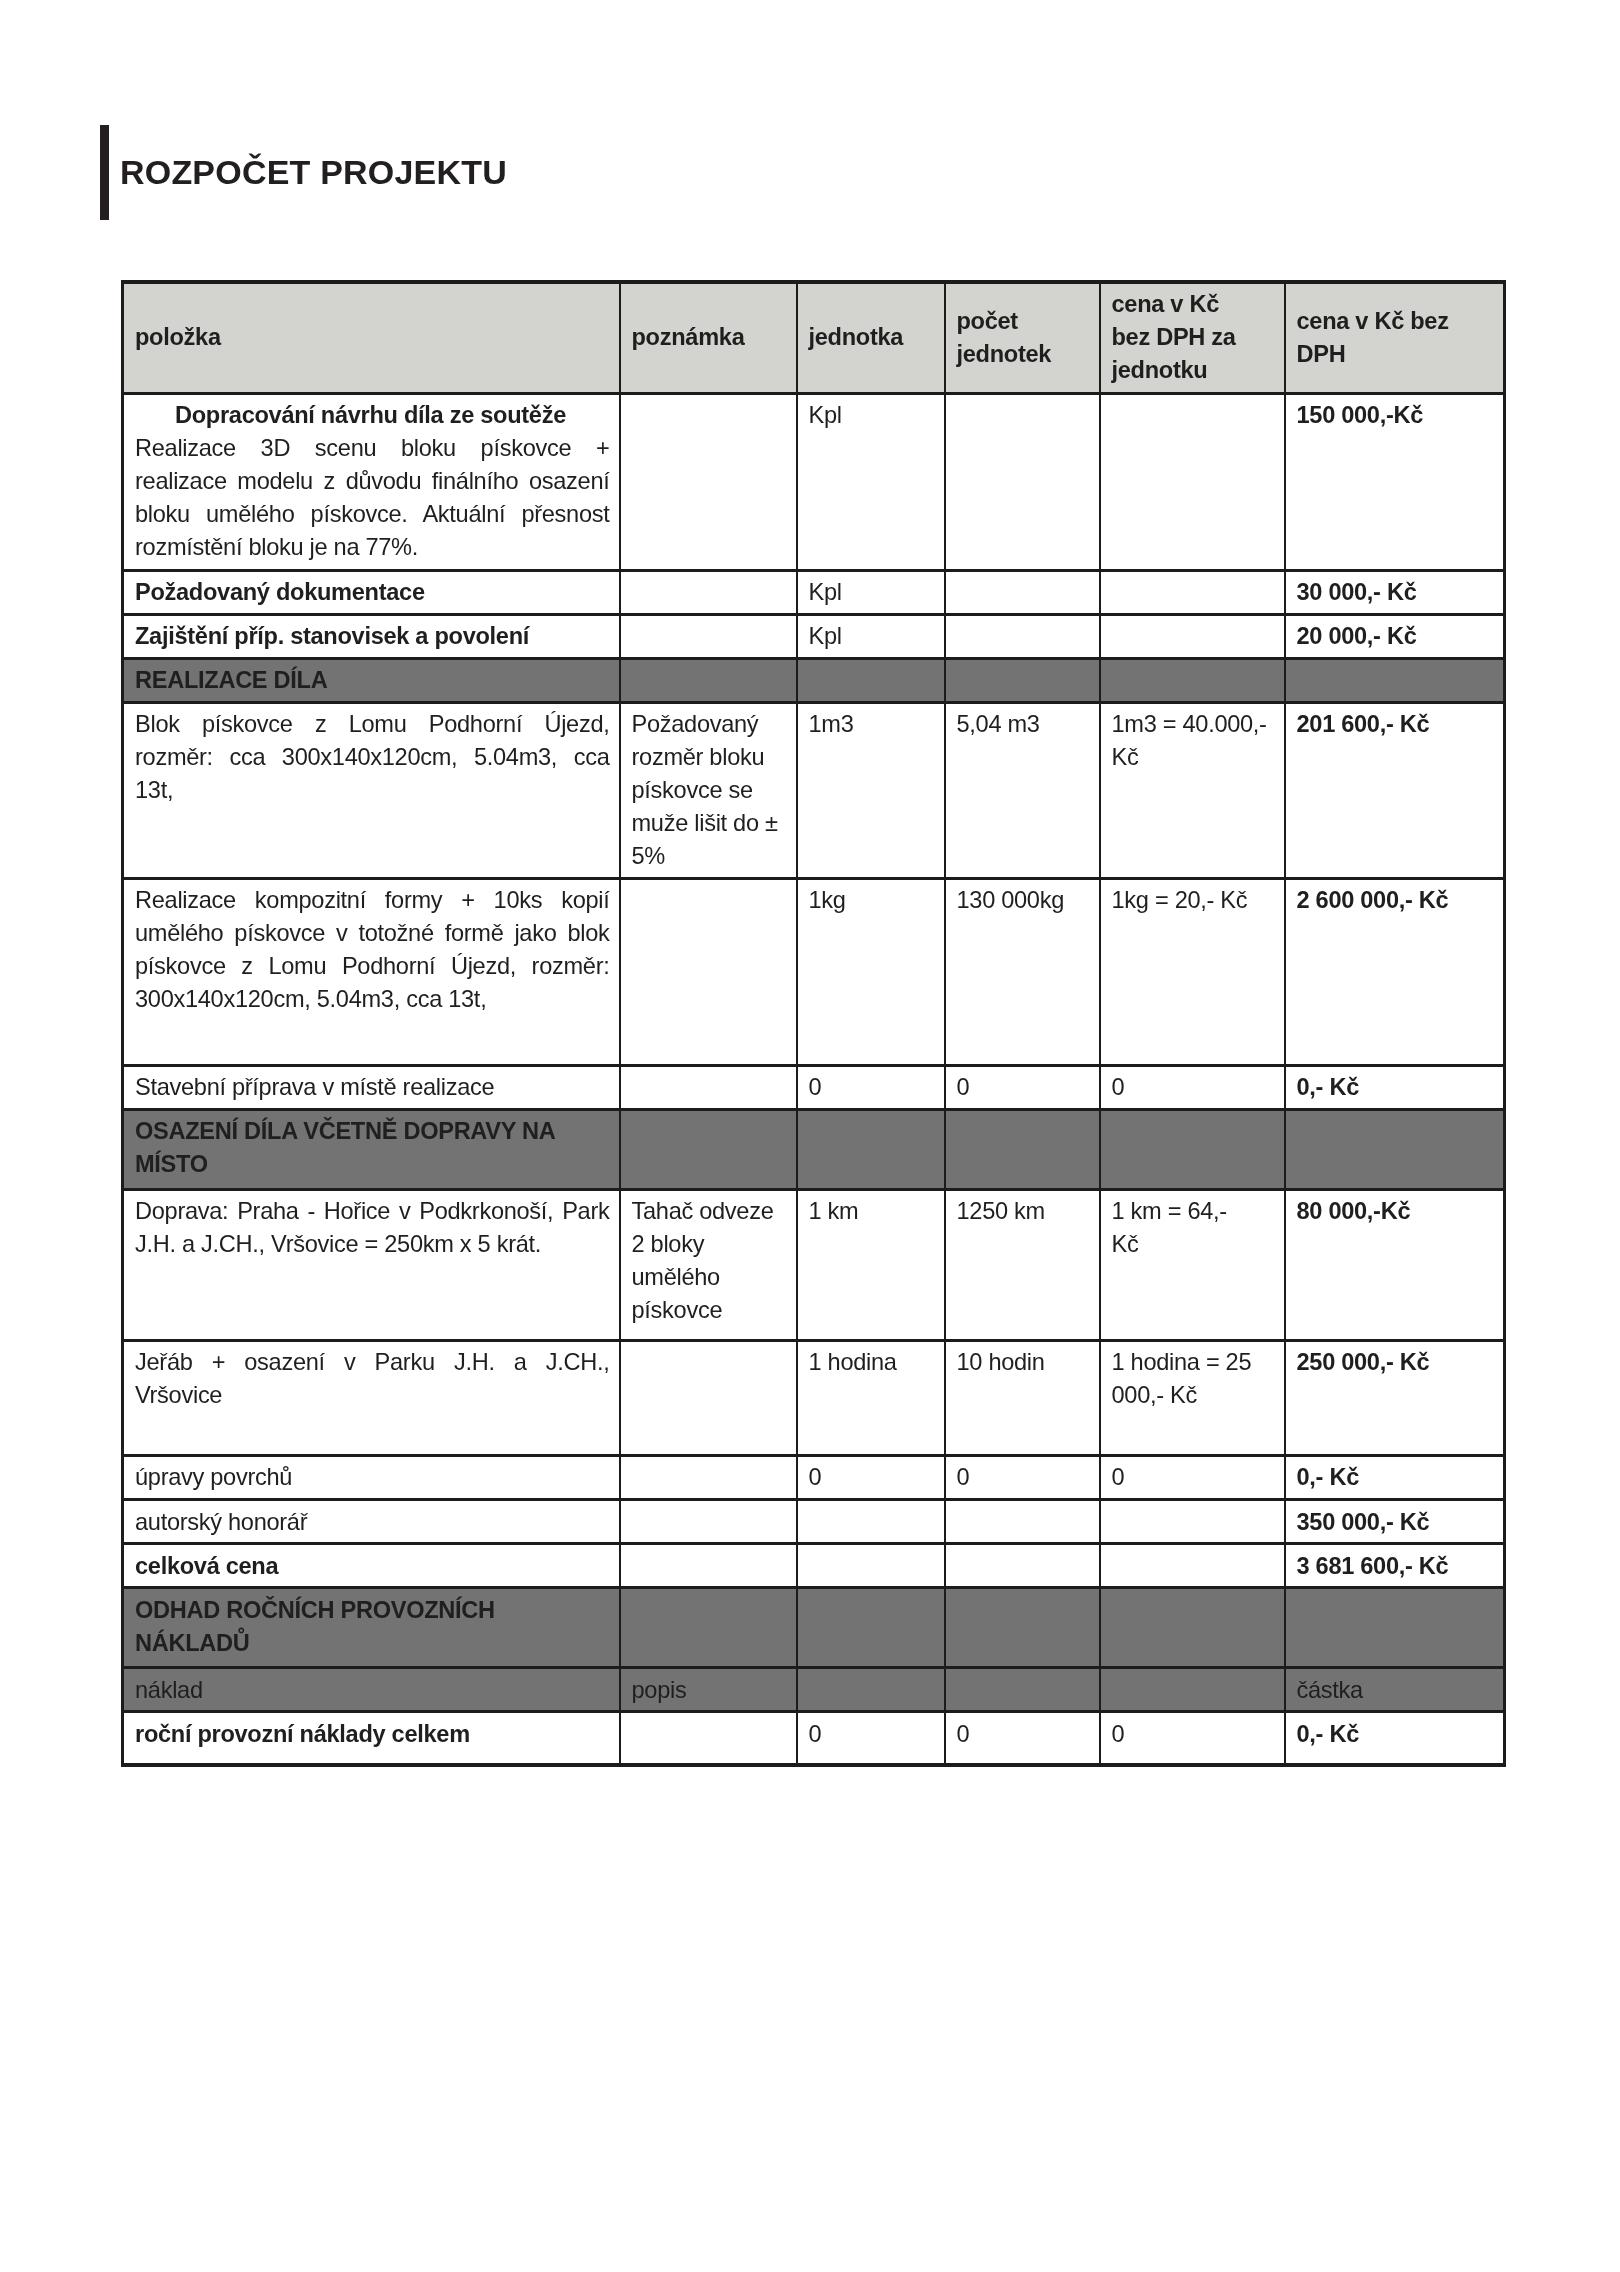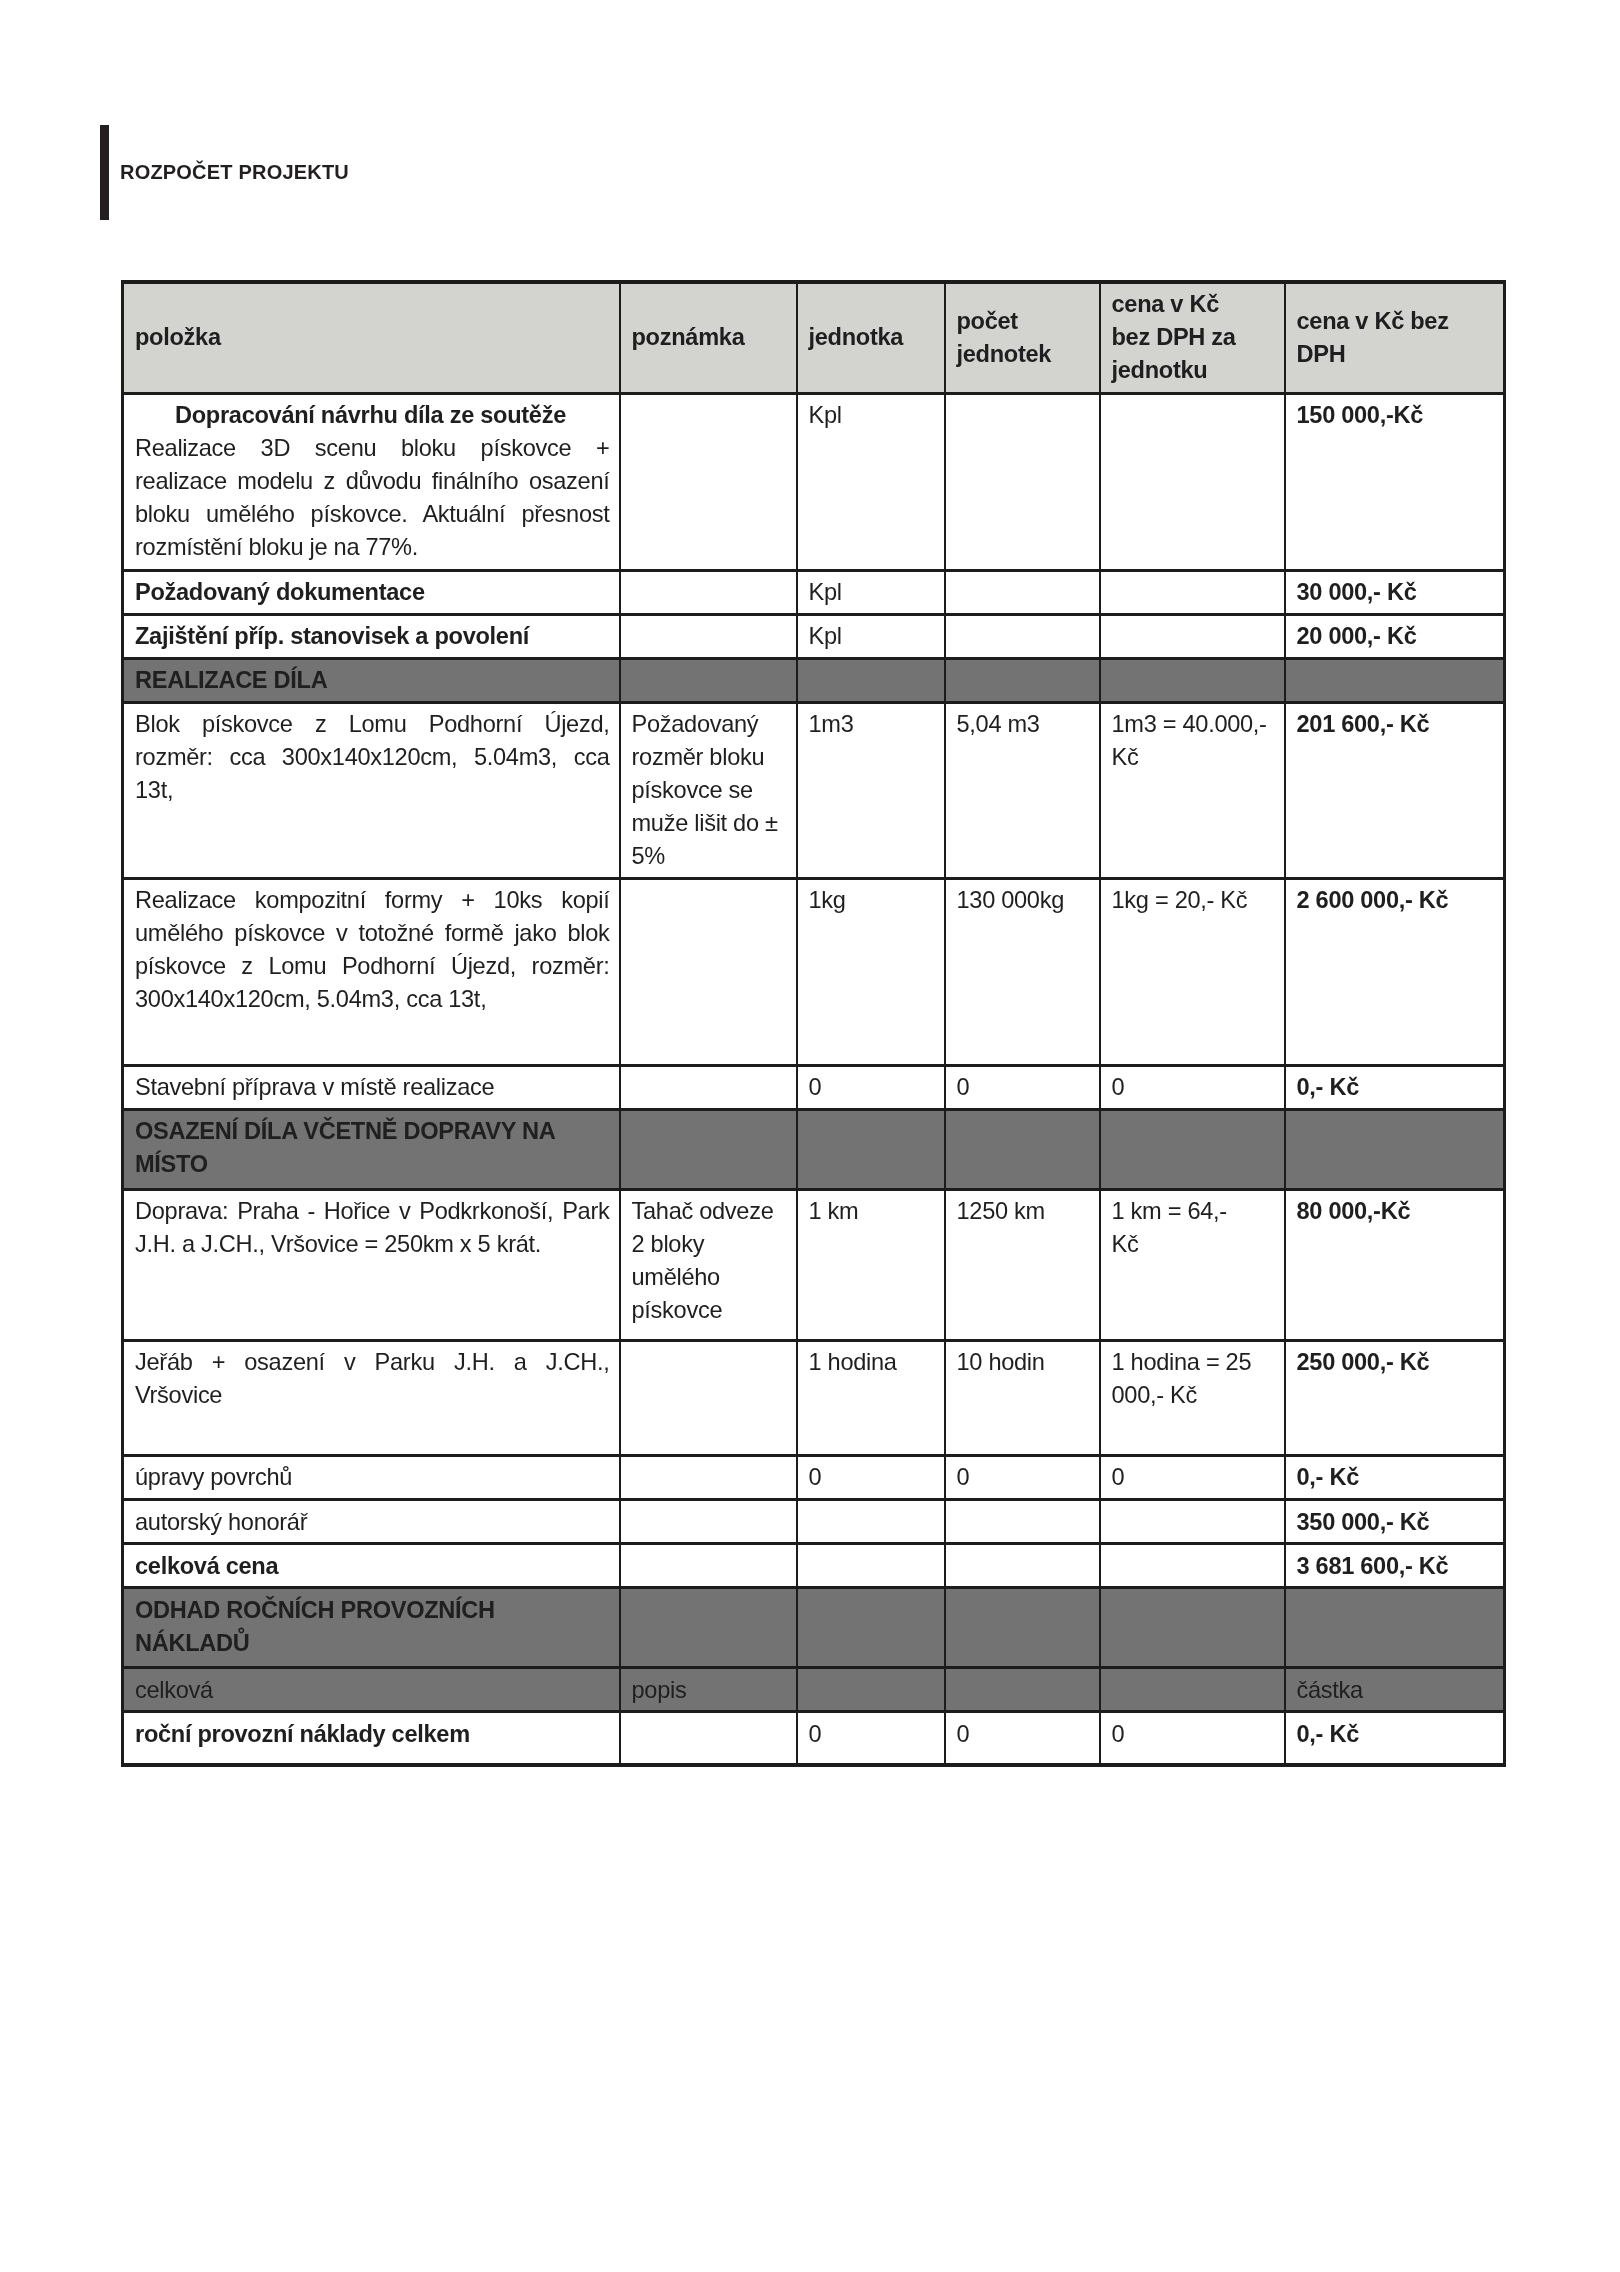--- a/index.html
+++ b/index.html
@@ -28,21 +28,21 @@
   }
   .title-bar {
     width: 9px;
     height: 95px;
     background: #231f20;
     margin-right: 11px;
     flex: 0 0 auto;
   }
   .title-text {
     margin: 0;
-    font-size: 20px;
+    font-size: 34px;
     font-weight: bold;
     color: #231f20;
     letter-spacing: 0.2px;
     white-space: nowrap;
   }
 
   
   table.budget {
     position: absolute;
     left: 121px;
@@ -252,21 +252,21 @@
         <tr class="section">
           <td>ODHAD ROČNÍCH PROVOZNÍCH
 NÁKLADŮ</td>
           <td></td>
           <td></td>
           <td></td>
           <td></td>
           <td></td>
         </tr>
         <tr class="subheader">
-          <td>celková</td>
+          <td>náklad</td>
           <td>popis</td>
           <td></td>
           <td></td>
           <td></td>
           <td>částka</td>
         </tr>
         <tr class="item">
           <td class="b">roční provozní náklady celkem</td>
           <td></td>
           <td>0</td>

